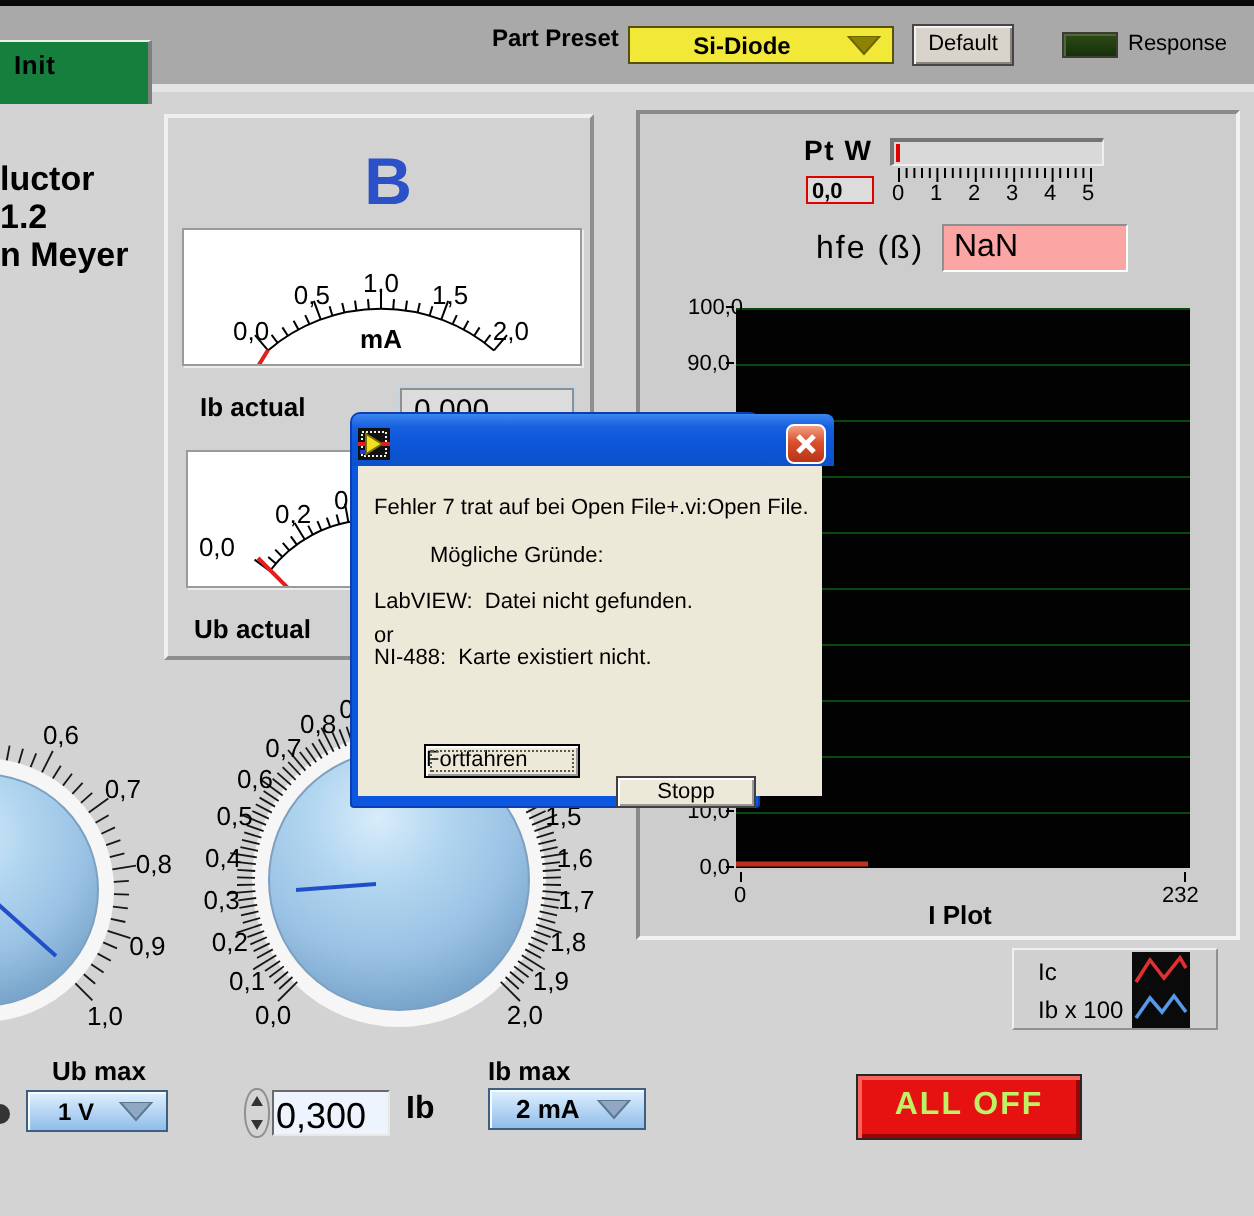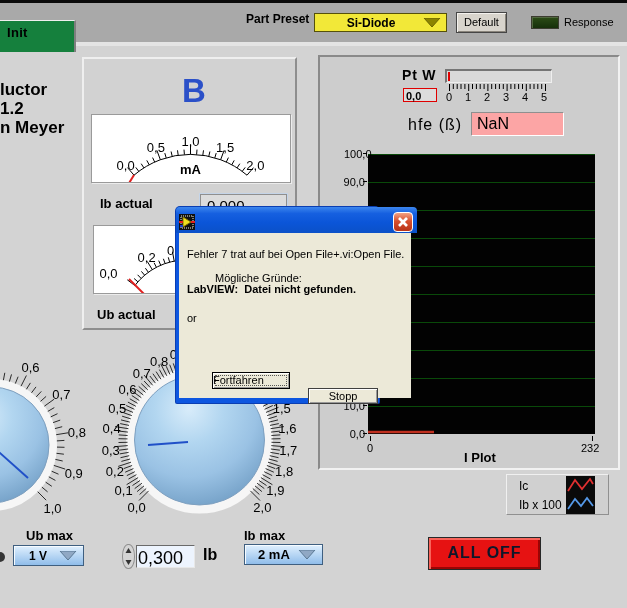--- a/index.html
+++ b/index.html
@@ -223,21 +223,21 @@
   <div class="abs" style="left:59px;top:1px;width:29px;height:38px;background:#0a0a0a;">
     <svg width="29" height="38">
       <polyline points="2,15 9,4 16,13 24,3 27,8" fill="none" stroke="#e03030" stroke-width="1.8"></polyline>
       <polyline points="2,33 9,23 15,30 21,22 27,30" fill="none" stroke="#5599e8" stroke-width="1.8"></polyline>
     </svg>
   </div>
 </div>
 
 <div class="abs" style="left:428px;top:537px;width:113px;height:33px;background:#e61212;border:1px solid #282828;
   box-shadow:inset 2px 2px 0 #f8635a, inset -2px -2px 0 #9c0404;">
-  <div class="b" style="color:#0f172a;font-size:16px;text-align:center;padding-top:6px;letter-spacing:1px;">ALL OFF</div>
+  <div class="b" style="color:#bef264;font-size:16px;text-align:center;padding-top:6px;letter-spacing:1px;">ALL OFF</div>
   </div>
 
 <svg class="abs" style="left:0;top:330px;" width="330" height="250" font-size="13px">
   <defs>
     <radialGradient id="ball" cx="42%" cy="26%" r="75%">
       <stop offset="0%" stop-color="#d8ecfa"></stop>
       <stop offset="35%" stop-color="#b2d6f0"></stop>
       <stop offset="70%" stop-color="#9ac2e4"></stop>
       <stop offset="100%" stop-color="#78a4ca"></stop>
     </radialGradient>
@@ -490,22 +490,23 @@
         <g stroke="#fff" stroke-width="2.6">
       <line x1="5" y1="5" x2="13" y2="13"></line>
           <line x1="13" y1="5" x2="5" y2="13"></line>
         </g>
       </svg>
   </div>
 
   <div class="abs" style="left:3px;top:26px;width:232px;height:165px;background:#ece9d8;font-size:11px;">
     <div class="abs" style="left:8px;top:15px;">Fehler 7 trat auf bei Open File+.vi:Open File.</div>
     <div class="abs" style="left:1px;top:39px;margin-left:35px;">Mögliche Gründe:</div>
-    <div class="abs" style="left:8px;top:50px;font-weight:bold;">LabVIEW:&nbsp; Datei nicht gefunden.</div>
+    <div class="abs" style="left:8px;top:62px;">LabVIEW:&nbsp; Datei nicht gefunden.</div>
     <div class="abs" style="left:8px;top:79px;">or</div>
+    <div class="abs" style="left:8px;top:90px;">NI-488:&nbsp; Karte existiert nicht.</div>
     <div class="abs" style="left:33px;top:139px;width:78px;height:17px;border:1px solid #000;background:#ece9d8;
       box-shadow:inset 1px 1px 0 #fff, inset -1px -1px 0 #999;">
       <div style="position:absolute;left:2px;top:2px;right:2px;bottom:2px;border:1px dotted #555;"></div>
       <div style="text-align:left;padding-top:1px;">Fortfahren</div>
       </div>
     <div class="abs" style="left:129px;top:155px;width:70px;height:16px;border:1px solid #404040;background:#ece9d8;
       box-shadow:inset 1px 1px 0 #fff, inset -1px -1px 0 #999;">
       <div style="text-align:center;padding-top:1px;">Stopp</div>
       </div>
   </div>

